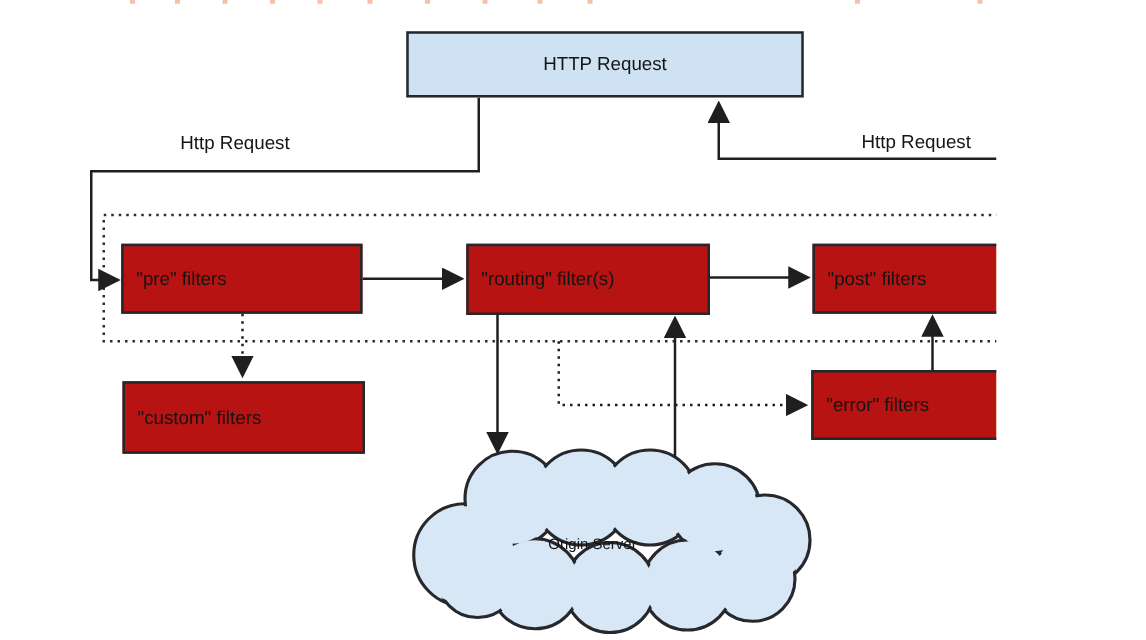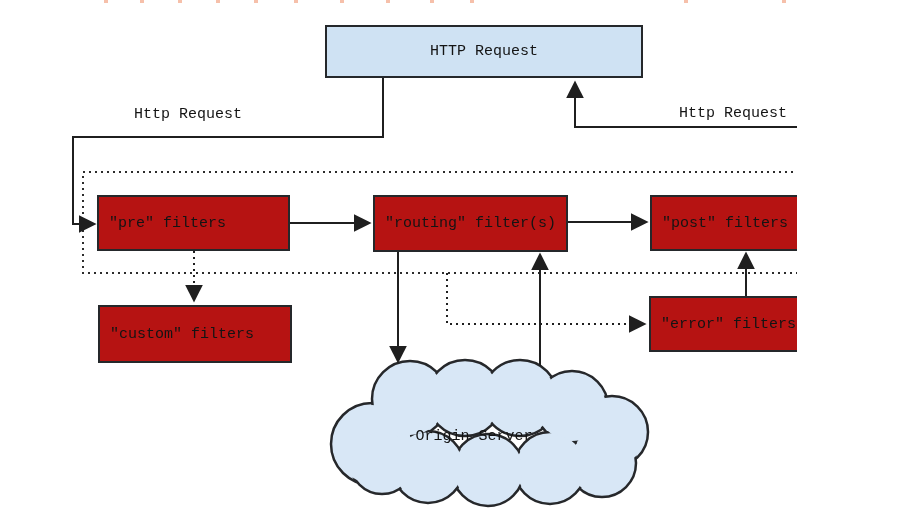--- a/index.html
+++ b/index.html
@@ -7,21 +7,21 @@
     --request-fill:#cfe2f3;
     --cloud-fill:#d8e7f6;
     --line:#1f1f1f;
   }
   html,body{margin:0;padding:0;background:#ffffff;}
   .stage{
     position:relative;
     width:797px;height:512px;
     background:#ffffff;
     overflow:hidden;
-    font-family:Liberation Mono, monospace;
+    font-family:Liberation Sans, sans-serif;
     color:#141414;
   }
   .stage svg{position:absolute;left:0;top:0;}
   .box{
     position:absolute;
     box-sizing:border-box;
     border:2px solid #25282b;
     display:flex;
     align-items:center;
     font-size:15px;
@@ -37,21 +37,21 @@
     padding-left:10px;
   }
   .edge-label{
     position:absolute;
     font-size:15px;
     text-align:center;
     white-space:nowrap;
   }
   .cloud-label{
     position:absolute;
-    font-size:15px;
+    font-size:12px;
     text-align:center;
     white-space:nowrap;
   }
   .dotted-boundary{
     fill:none;
     stroke:#2c2c2c;
     stroke-width:2;
     stroke-dasharray:2 4;
   }
   .conn{

